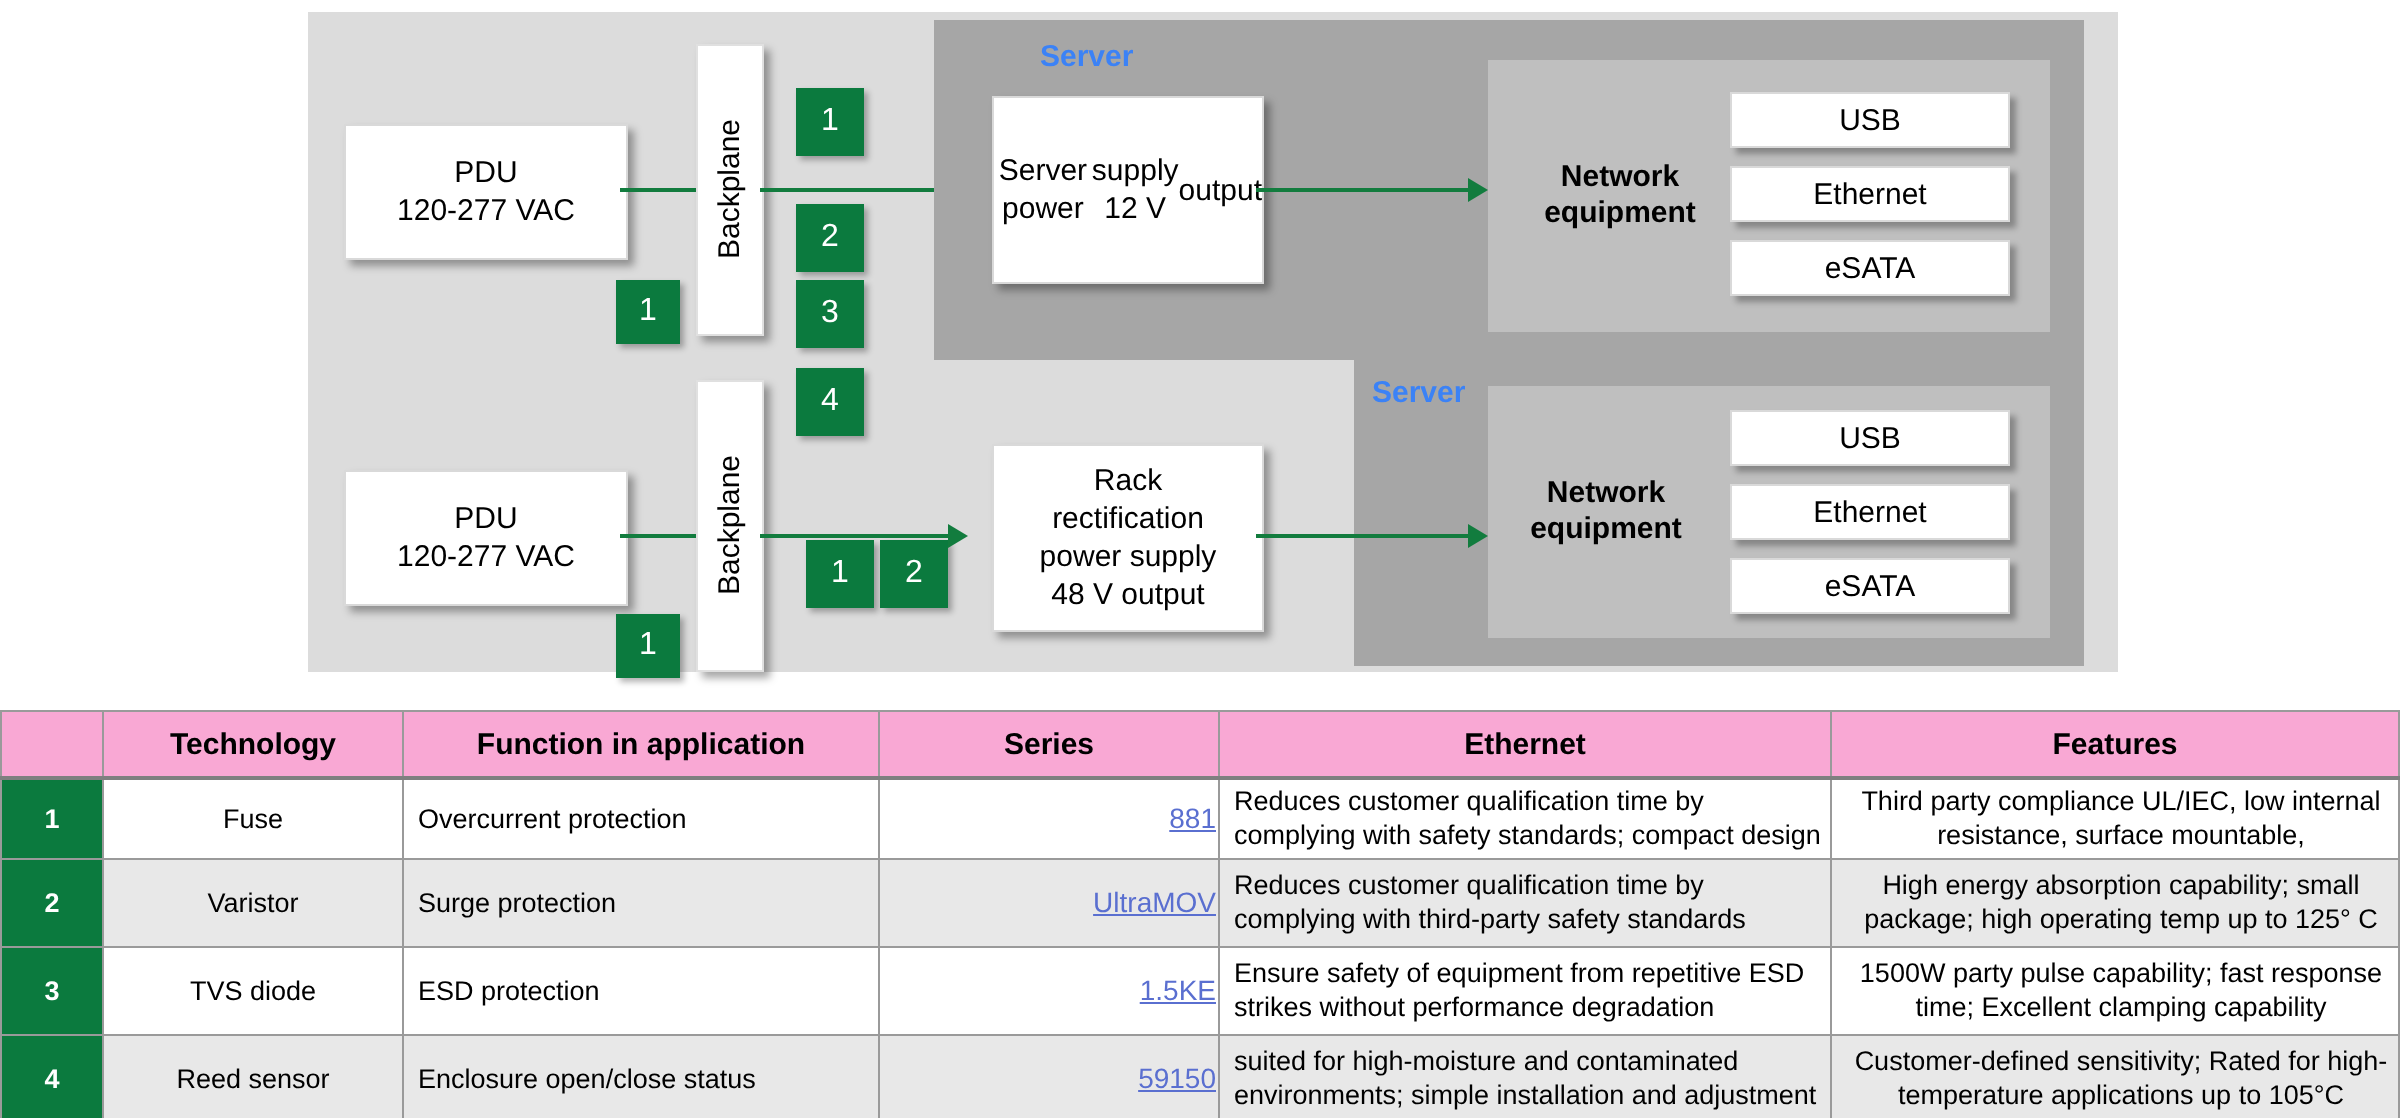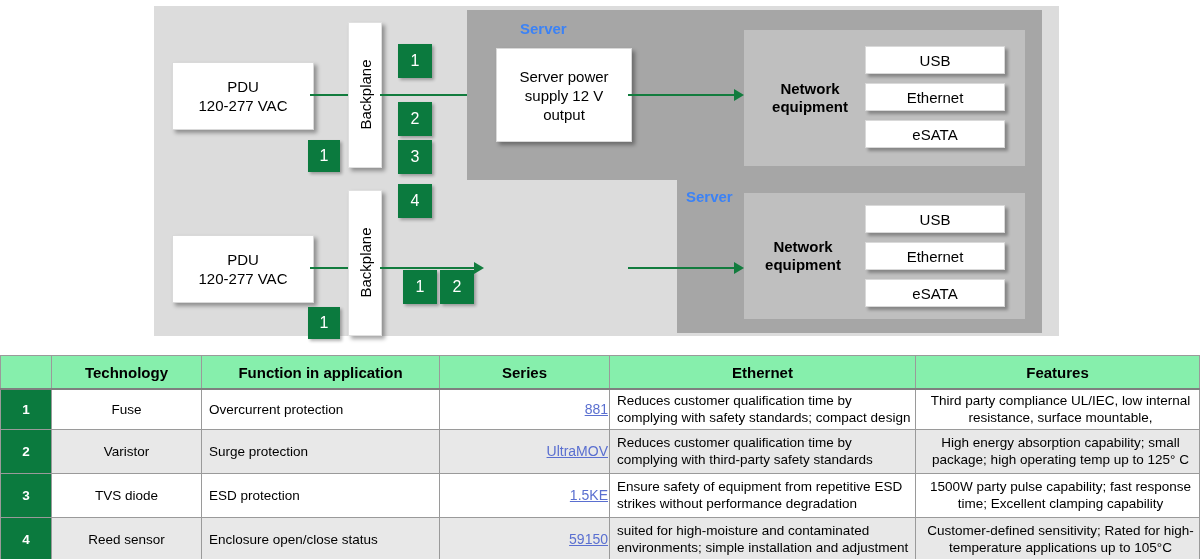--- a/index.html
+++ b/index.html
@@ -69,21 +69,21 @@
   table.spec{
     border-collapse:collapse;width:1200px;
     table-layout:fixed;
   }
   table.spec th,table.spec td{
     border:1px solid #9a9a9a;
     font-size:13.5px;
     vertical-align:middle;
   }
   table.spec thead th{
-    background:#86efac;
+    background:#f9a8d4;
     font-weight:bold;
     font-size:15px;
     height:30px;
     text-align:center;
     border-bottom:2px solid #7f7f7f;
   }
   td.num{
     background:#0b7a3e;color:#ffffff;font-weight:bold;font-size:17px;
     text-align:center;width:48px;
   }
@@ -123,21 +123,21 @@
   <div class="gbox" style="left:398px;top:102px;width:34px;height:34px;">2</div>
   <div class="gbox" style="left:398px;top:140px;width:34px;height:34px;">3</div>
   <div class="gbox" style="left:398px;top:184px;width:34px;height:34px;">4</div>
 
   <div class="line" style="left:380px;top:94px;width:100px;"></div>
   <div class="arrowhead" style="left:474px;top:89px;"></div>
 
   <div class="server-panel" style="left:467px;top:10px;width:575px;height:170px;"></div>
   <div class="server-label" style="left:520px;top:20px;">Server</div>
 
-  <div class="wbox" style="left:496px;top:48px;width:134px;height:92px;flex-direction:column;">
+  <div class="wbox" style="left:496px;top:48px;width:134px;height:92px;">
     <div>Server power</div>
     <div>supply 12 V</div>
     <div>output</div>
   </div>
 
   <div class="line" style="left:628px;top:94px;width:112px;"></div>
   <div class="arrowhead" style="left:734px;top:89px;"></div>
 
   <div class="netbox" style="left:744px;top:30px;width:281px;height:136px;"></div>
   <div class="netlabel" style="left:755px;top:80px;width:110px;">
@@ -164,20 +164,26 @@
 
   <div class="gbox" style="left:403px;top:270px;width:34px;height:34px;">1</div>
   <div class="gbox" style="left:440px;top:270px;width:34px;height:34px;">2</div>
 
   <div class="line" style="left:380px;top:267px;width:100px;"></div>
   <div class="arrowhead" style="left:474px;top:262px;"></div>
 
   <div class="server-panel" style="left:677px;top:178px;width:365px;height:155px;"></div>
   <div class="server-label" style="left:686px;top:188px;">Server</div>
 
+  <div class="wbox" style="left:496px;top:222px;width:134px;height:92px;flex-direction:column;">
+    <div>Rack</div>
+    <div>rectification</div>
+    <div>power supply</div>
+    <div>48 V output</div>
+  </div>
 
   <div class="line" style="left:628px;top:267px;width:112px;"></div>
   <div class="arrowhead" style="left:734px;top:262px;"></div>
 
   <div class="netbox" style="left:744px;top:193px;width:281px;height:126px;"></div>
   <div class="netlabel" style="left:748px;top:238px;width:110px;">
     <div>Network</div>
     <div>equipment</div>
   </div>
 

